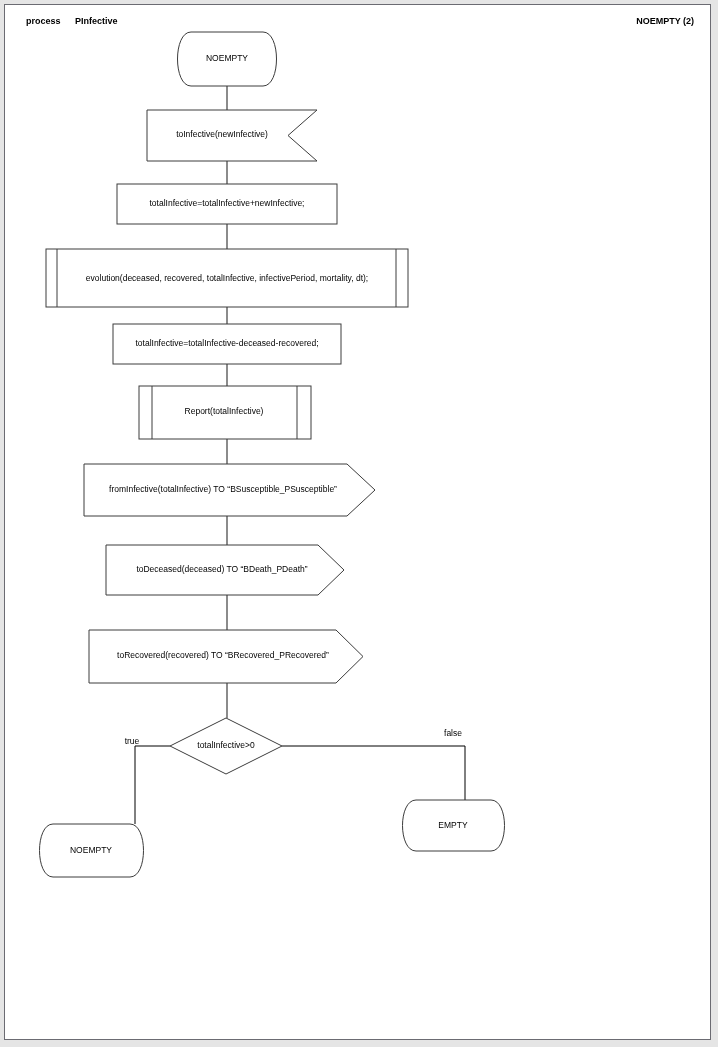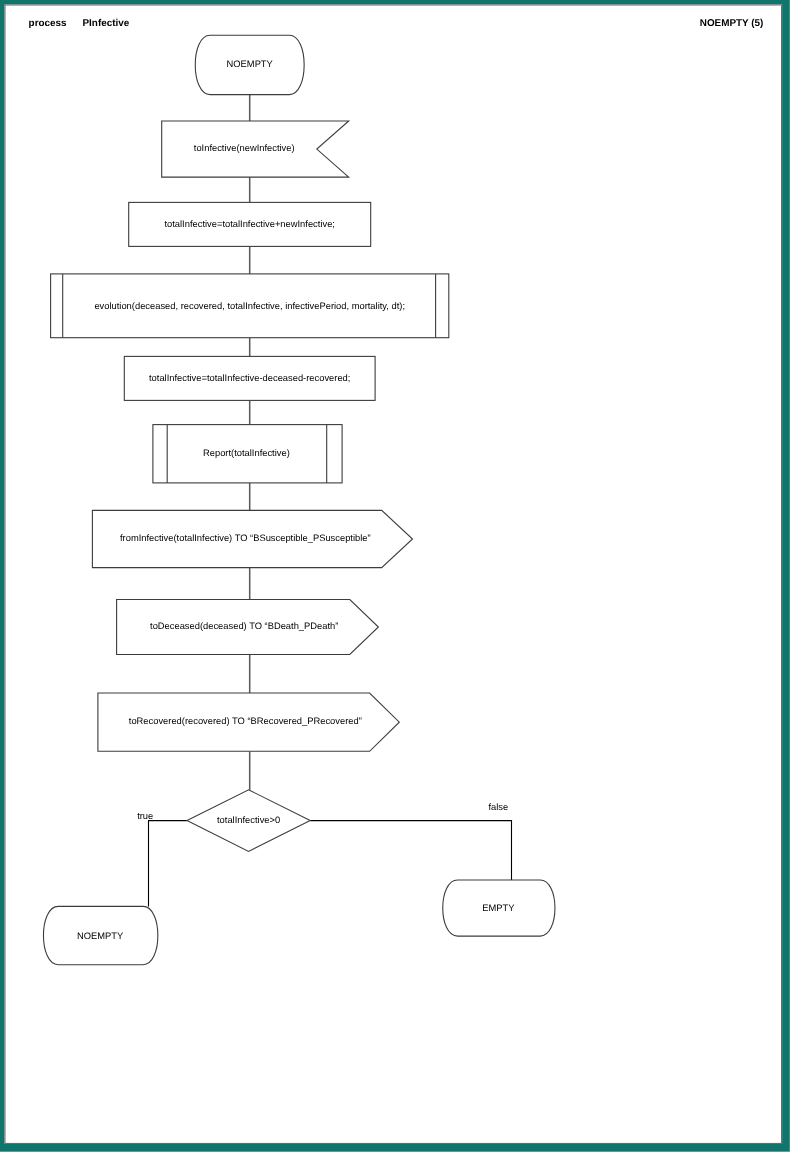--- a/index.html
+++ b/index.html
@@ -12,21 +12,21 @@
     height: 1047px;
     font-family: "Liberation Sans", sans-serif;
     position: relative;
     overflow: hidden;
   }
   #page {
     position: absolute;
     left: 0; top: 0;
     width: 718px;
     height: 1047px;
-    background: #0f766e;
+    background: #e5e5e5;
   }
   #page-frame {
     position: absolute;
     left: 4px;
     top: 4px;
     width: 707px;
     height: 1036px;
     border: 1px solid #6b6b72;
     box-sizing: border-box;
     background: #ffffff;
@@ -84,21 +84,21 @@
   }
 </style>
 </head>
 <body>
 
 <div id="page">
   <div id="page-frame"></div>
 
   <div class="hdr" id="hdr-process">process</div>
   <div class="hdr" id="hdr-pool">PInfective</div>
-  <div class="hdr" id="hdr-state">NOEMPTY (5)</div>
+  <div class="hdr" id="hdr-state">NOEMPTY (2)</div>
 
   <svg id="flow" viewBox="0 0 718 1047">
 
     <g>
       <line class="conn-thick" x1="227" y1="86" x2="227" y2="110"></line>
       <line class="conn-thick" x1="227" y1="161" x2="227" y2="184"></line>
       <line class="conn-thick" x1="227" y1="224" x2="227" y2="249"></line>
       <line class="conn-thick" x1="227" y1="307" x2="227" y2="324"></line>
       <line class="conn-thick" x1="227" y1="364" x2="227" y2="386"></line>
       <line class="conn-thick" x1="227" y1="439" x2="227" y2="464"></line>

